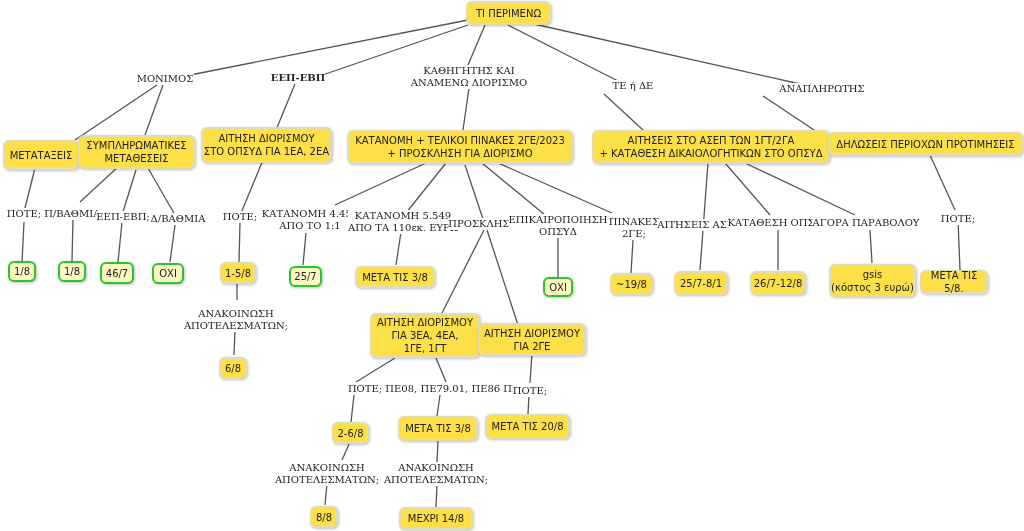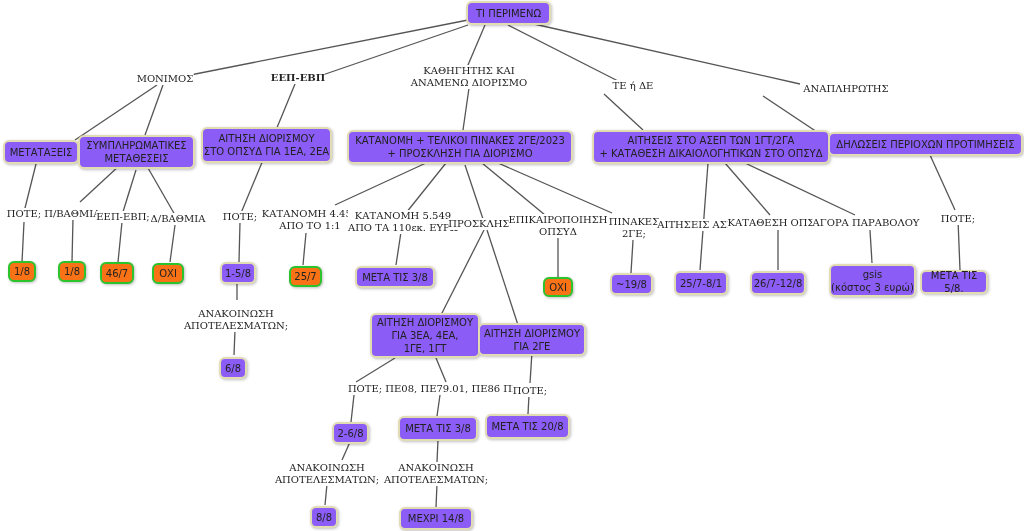--- a/index.html
+++ b/index.html
@@ -1,25 +1,25 @@
 <!DOCTYPE html>
 <html><head>
 <meta charset="utf-8">
 <style>
   html, body { margin:0; padding:0; background:#ffffff; }
   body { width:1024px; height:531px; position:relative; overflow:hidden; font-family:"DejaVu Serif", serif; }
   svg.links { position:absolute; left:0; top:0; width:1024px; height:531px; }
   svg.links line { stroke:#555; stroke-width:1.3; }
   .box {
-    position:absolute; box-sizing:border-box; background:#8b5cf6; border:2px solid #e2dcb2;
+    position:absolute; box-sizing:border-box; background:#fde047; border:2px solid #e2dcb2;
     border-radius:6px; box-shadow:1px 1px 3px rgba(0,0,0,0.25);
     display:flex; align-items:center; justify-content:center; text-align:center;
     font-family:"DejaVu Sans", sans-serif; font-size:10px; color:#222; line-height:13px; white-space:pre-line;
   }
-  .box.green { background:#f97316; border-color:#2cc42c; }
+  .box.green { background:#fef9c3; border-color:#2cc42c; }
   .lbl {
     position:absolute; text-align:center; font-family:"DejaVu Serif", serif; font-size:10px;
     color:#222; line-height:12px; white-space:pre-line; background:#fff; transform:translateX(-50%);
   }
 </style>
 </head>
 <body>
 
 <svg class="links">
   <line x1="468" y1="20" x2="165" y2="80"></line>
@@ -75,23 +75,23 @@
   <line x1="437" y1="484" x2="436" y2="507"></line>
 </svg>
 
 <div class="box" style="left:466px;top:1px;width:85px;height:24px;">ΤΙ ΠΕΡΙΜΕΝΩ</div>
 
 <div class="lbl" style="left:165px;top:73px;">ΜΟΝΙΜΟΣ</div>
 <div class="lbl" style="left:298px;top:72px;font-weight:bold;">ΕΕΠ-ΕΒΠ</div>
 <div class="lbl" style="left:469px;top:65px;">ΚΑΘΗΓΗΤΗΣ ΚΑΙ
 ΑΝΑΜΕΝΩ ΔΙΟΡΙΣΜΟ</div>
 <div class="lbl" style="left:633px;top:80px;">ΤΕ ή ΔΕ</div>
-<div class="lbl" style="left:822px;top:83px;margin-left:24px;">ΑΝΑΠΛΗΡΩΤΗΣ</div>
+<div class="lbl" style="left:822px;top:83px;">ΑΝΑΠΛΗΡΩΤΗΣ</div>
 
-<div class="box" style="left:3px;top:140px;width:76px;height:24px;">ΜΕΤΑΤΑΞΕΙΣ</div>
+<div class="box" style="left:3px;top:140px;width:76px;height:30px;">ΜΕΤΑΤΑΞΕΙΣ</div>
 <div class="box" style="left:78px;top:135px;width:117px;height:34px;">ΣΥΜΠΛΗΡΩΜΑΤΙΚΕΣ
 ΜΕΤΑΘΕΣΕΙΣ</div>
 <div class="box" style="left:201px;top:127px;width:131px;height:36px;">ΑΙΤΗΣΗ ΔΙΟΡΙΣΜΟΥ
 ΣΤΟ ΟΠΣΥΔ ΓΙΑ 1ΕΑ, 2ΕΑ</div>
 <div class="box" style="left:347px;top:130px;width:226px;height:34px;">ΚΑΤΑΝΟΜΗ + ΤΕΛΙΚΟΙ ΠΙΝΑΚΕΣ 2ΓΕ/2023
 + ΠΡΟΣΚΛΗΣΗ ΓΙΑ ΔΙΟΡΙΣΜΟ</div>
 <div class="box" style="left:592px;top:130px;width:238px;height:34px;">ΑΙΤΗΣΕΙΣ ΣΤΟ ΑΣΕΠ ΤΩΝ 1ΓΤ/2ΓΑ
 + ΚΑΤΑΘΕΣΗ ΔΙΚΑΙΟΛΟΓΗΤΙΚΩΝ ΣΤΟ ΟΠΣΥΔ</div>
 <div class="box" style="left:828px;top:132px;width:195px;height:24px;text-align:center;">ΔΗΛΩΣΕΙΣ ΠΕΡΙΟΧΩΝ ΠΡΟΤΙΜΗΣΕΙΣ</div>
 

